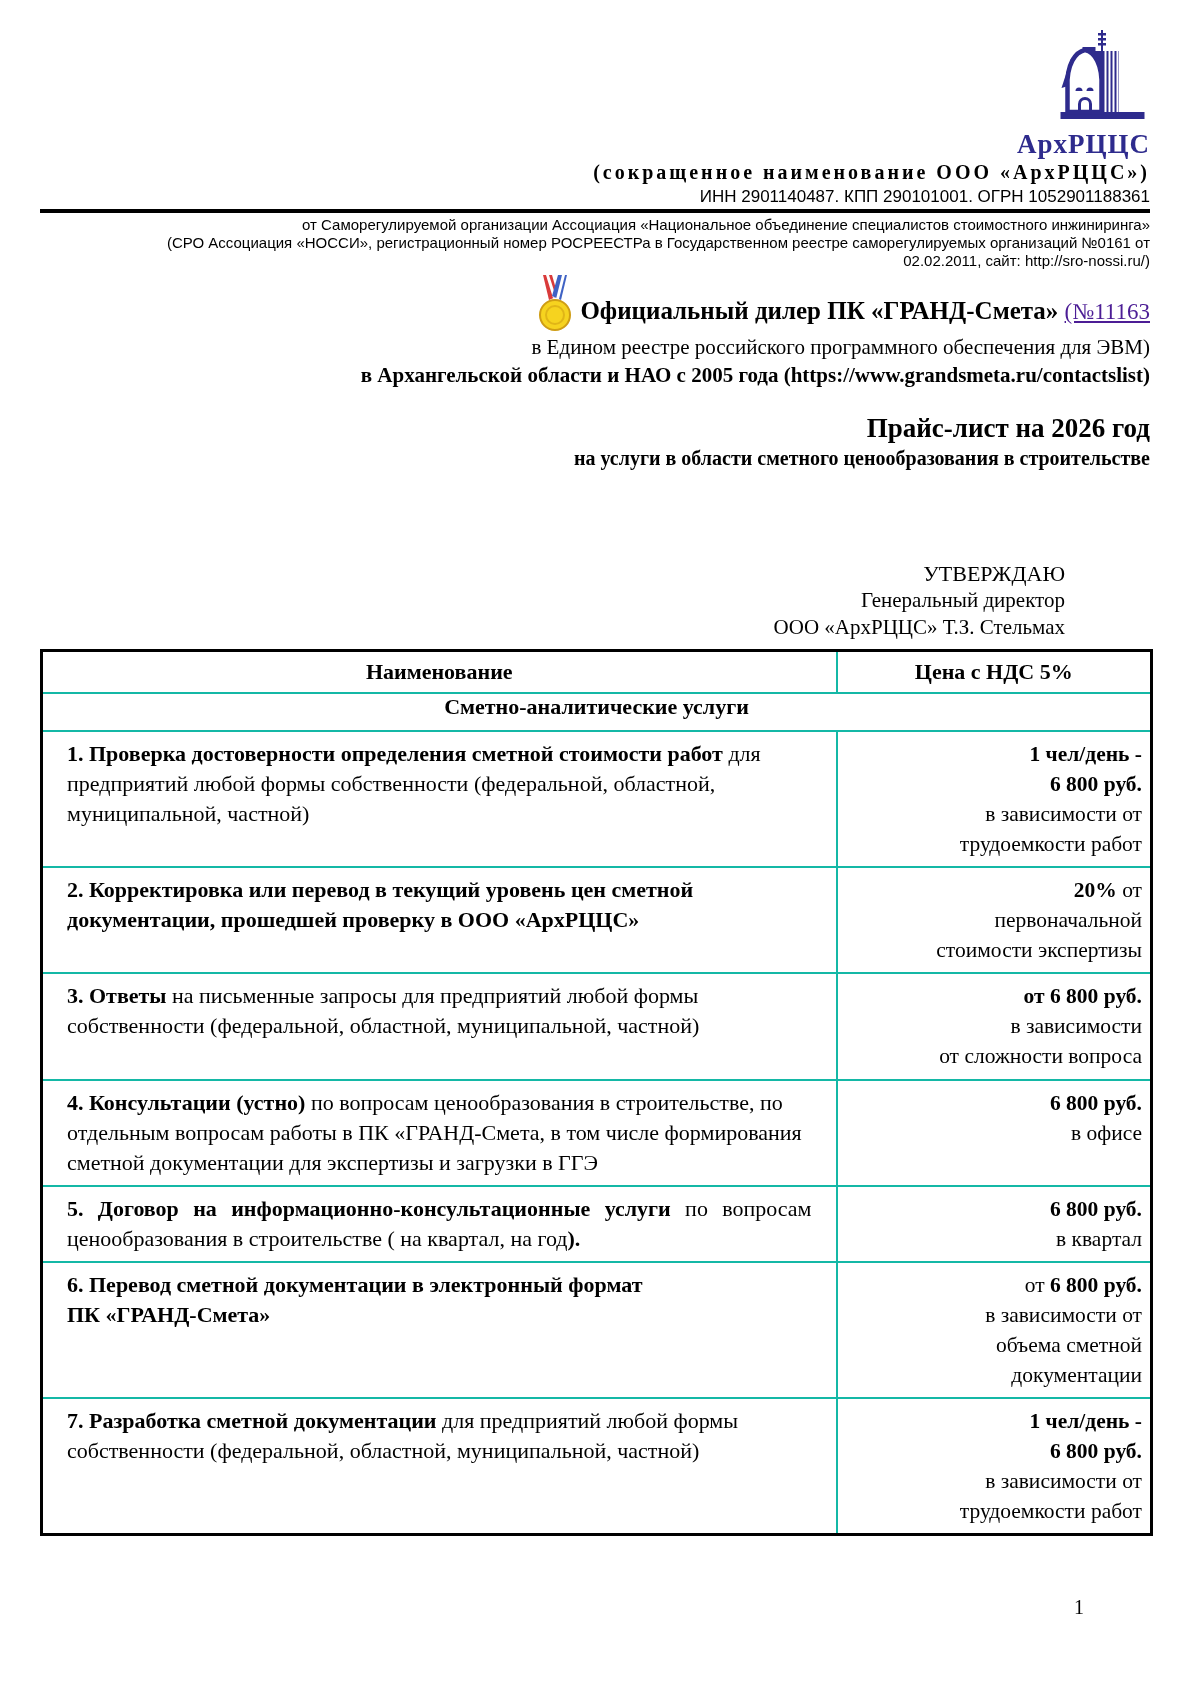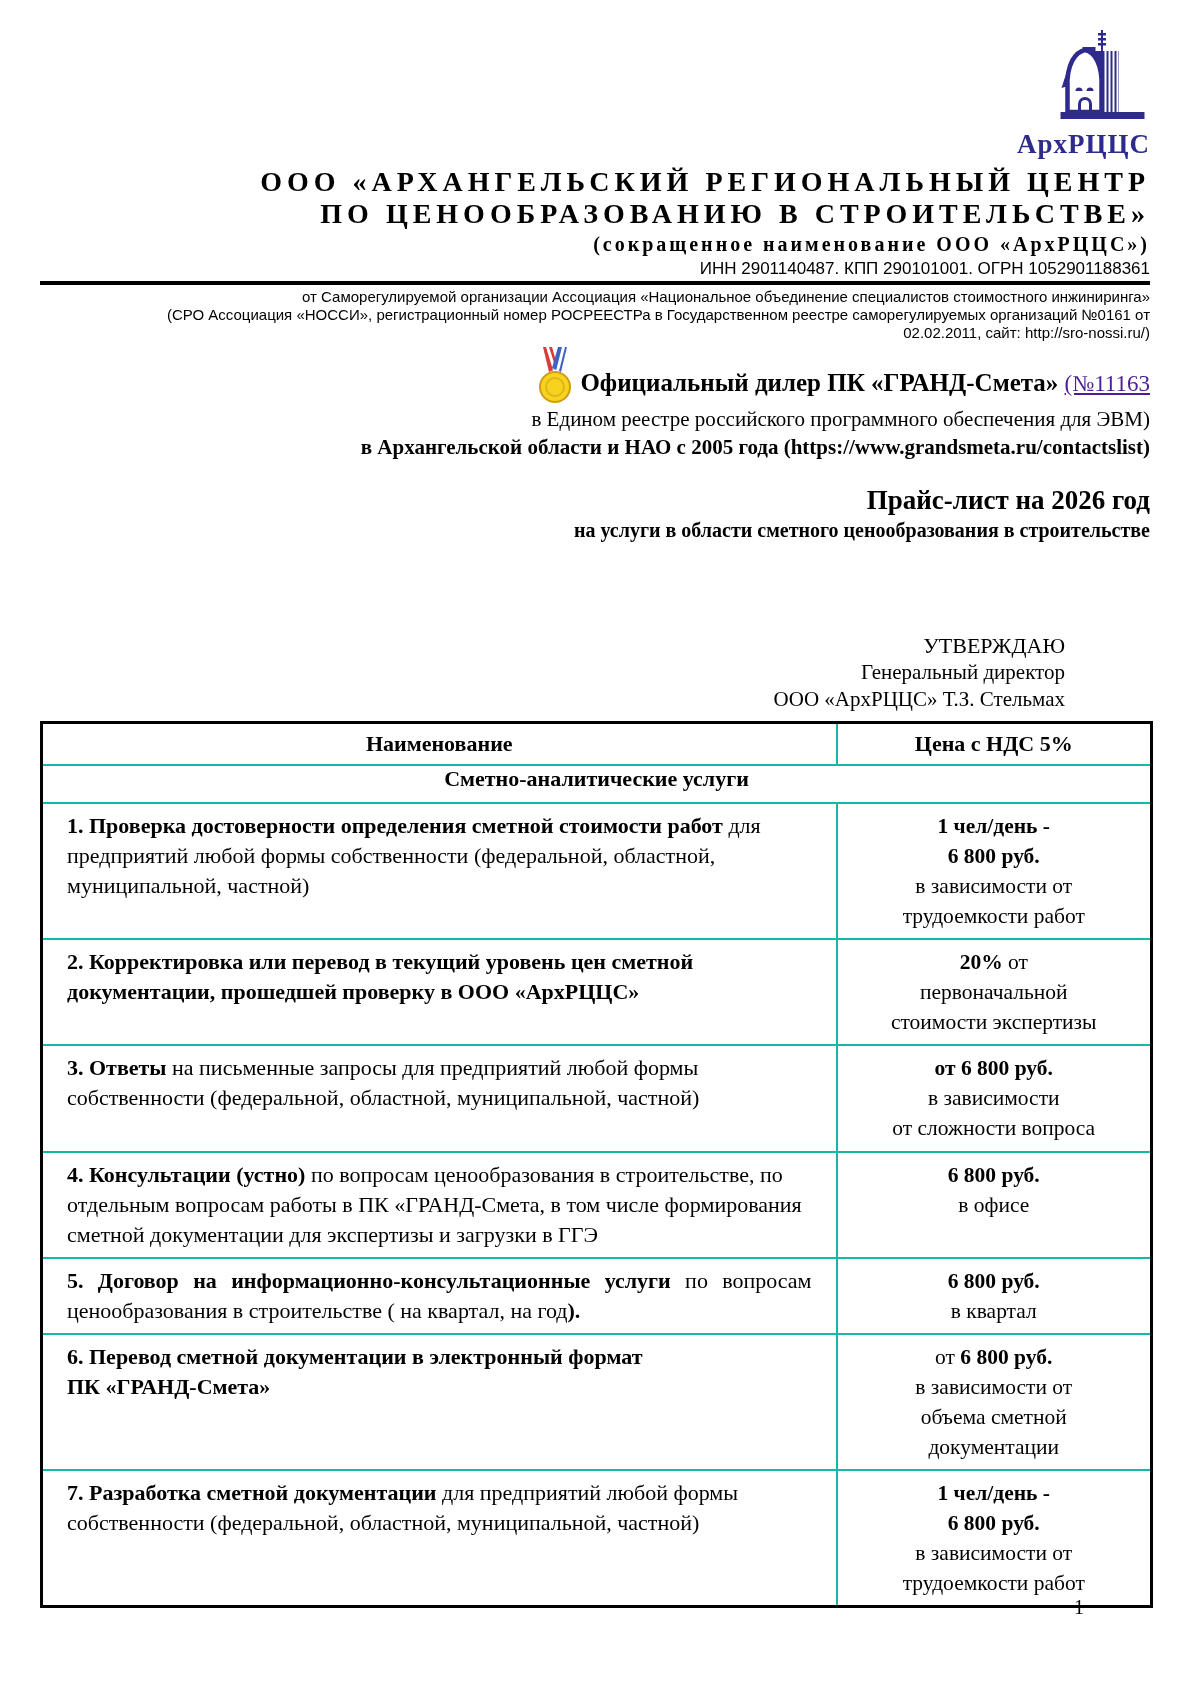--- a/index.html
+++ b/index.html
@@ -57,21 +57,21 @@
   .col-name { width:795px; }
   .col-price { width:315px; }
   .section-cell {
     font-size:22px; font-weight:bold; text-align:center; vertical-align:middle;
   }
   .name-cell {
     padding:7px 24px 7px 24px; font-size:22px; line-height:30px; white-space:pre-line;
   }
   .name-cell.justify { text-align:justify; }
   .b { font-weight:bold; }
-  .price-cell { padding:7px 8px; text-align:center; font-size:21.5px; line-height:30px; }
+  .price-cell { padding:7px 8px; text-align:right; font-size:21.5px; line-height:30px; }
   .price-main { white-space:pre-line; }
   .price-rest { white-space:pre-line; }
 
   .page-number {
     position:absolute; top:1596px; right:106px;
     font-size:20px; line-height:22px;
   }
 </style>
 </head>
 <body>
@@ -98,21 +98,20 @@
         </g>
         <polygon points="34,58 14,120 34,114" fill="#2e2b8d"></polygon>
         <path d="M26,168 L26,118 C24,72 42,48 61,44 C80,48 96,72 94,118 L94,168 Z" fill="#ffffff" stroke="#2e2b8d" stroke-width="9"></path>
         <path d="M42,126 a7,7 0 0 1 14,0 Z" fill="#2e2b8d"></path>
         <path d="M64,126 a7,7 0 0 1 14,0 Z" fill="#2e2b8d"></path>
         <path d="M50,168 L50,152 a11,11 0 0 1 22,0 L72,168 Z" fill="none" stroke="#2e2b8d" stroke-width="6"></path>
       </svg>
       <div class="logo-text">АрхРЦЦС</div>
     </div>
 
-    <h1 class="title"><span>ООО «АРХАНГЕЛЬСКИЙ РЕГИОНАЛЬНЫЙ ЦЕНТР</span><br><span>ПО ЦЕНООБРАЗОВАНИЮ В СТРОИТЕЛЬСТВЕ»</span></h1>
 
     <div class="subtitle">(сокращенное наименование ООО «АрхРЦЦС»)</div>
 
     <div class="inn-line sans">ИНН 2901140487. КПП 290101001. ОГРН 1052901188361</div>
 
 
     <div class="rule"></div>
 
     <div class="cert sans">
       <div>от Саморегулируемой организации Ассоциация «Национальное объединение специалистов стоимостного инжиниринга»</div>

